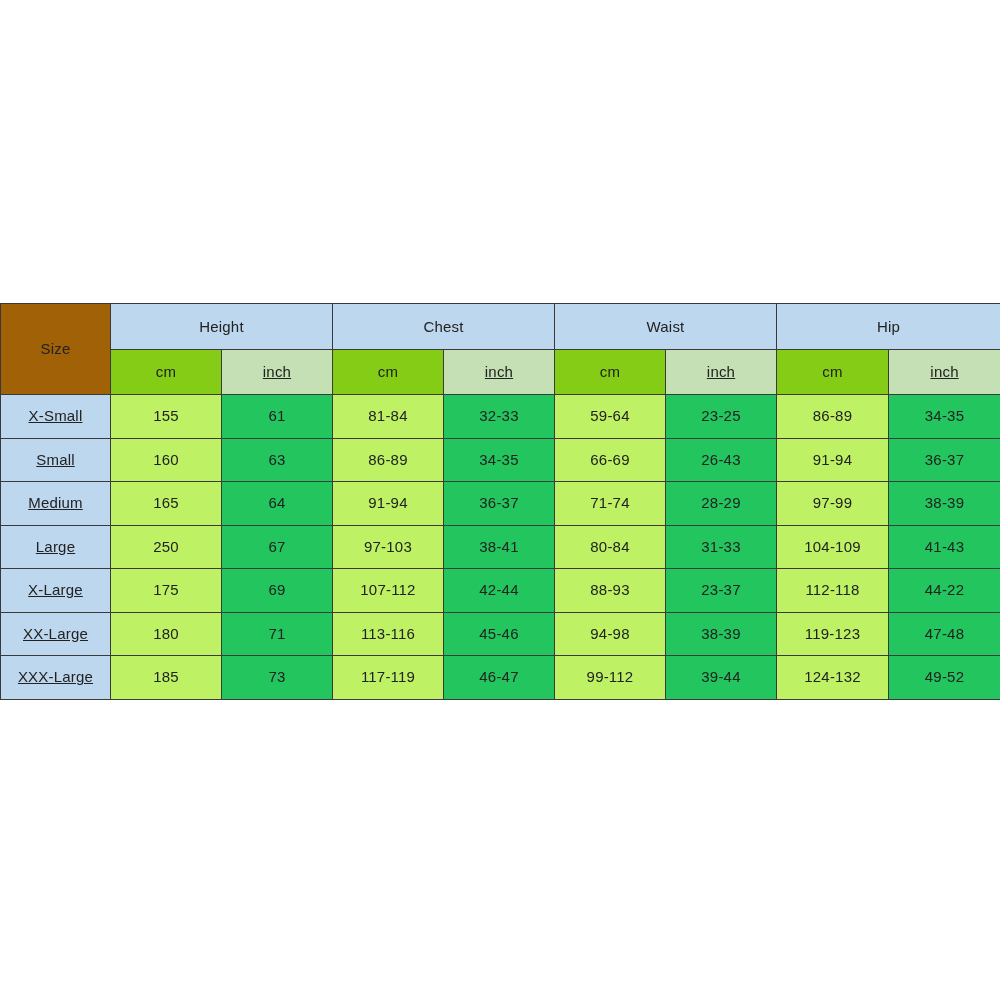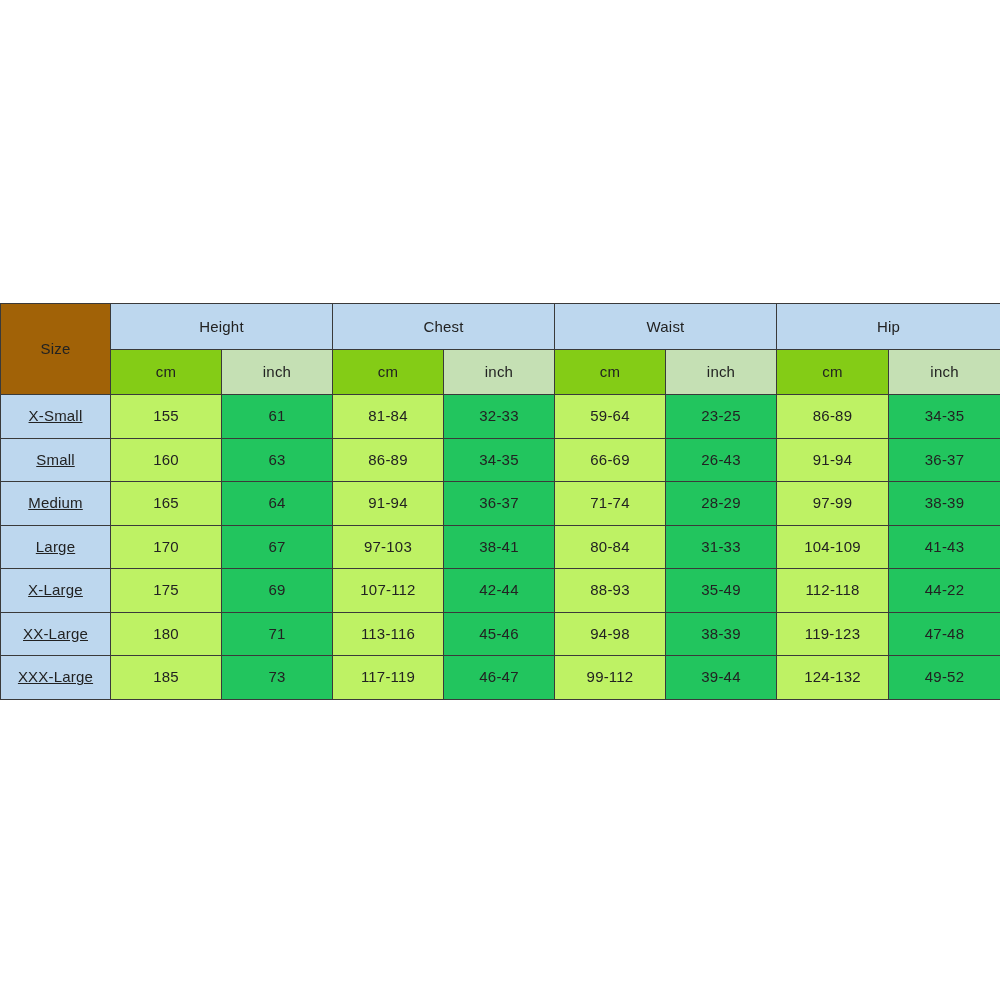--- a/index.html
+++ b/index.html
@@ -63,20 +63,21 @@
   .hdr-unit {
     height: 44px;
     font-size: 14px;
   }
   .hdr-unit.cm {
     background: #84cc16;
     margin-left: 46px;
   }
   .hdr-unit.inch {
     background: #c5e0b4;
+    text-decoration: underline;
   }
 
   
   tbody tr { height: 43.5px; }
 
   td.cell-size {
     background: #bdd7ee;
     font-size: 15px;
     text-decoration: underline;
   }
@@ -165,37 +166,37 @@
           <td class="cell-inch">64</td>
           <td class="cell-cm">91-94</td>
           <td class="cell-inch">36-37</td>
           <td class="cell-cm">71-74</td>
           <td class="cell-inch">28-29</td>
           <td class="cell-cm">97-99</td>
           <td class="cell-inch">38-39</td>
         </tr>
         <tr>
           <td class="cell-size">Large</td>
-          <td class="cell-cm">170</td>
+          <td class="cell-cm">250</td>
           <td class="cell-inch">67</td>
           <td class="cell-cm">97-103</td>
           <td class="cell-inch">38-41</td>
           <td class="cell-cm">80-84</td>
           <td class="cell-inch">31-33</td>
           <td class="cell-cm">104-109</td>
           <td class="cell-inch">41-43</td>
         </tr>
         <tr>
           <td class="cell-size">X-Large</td>
           <td class="cell-cm">175</td>
           <td class="cell-inch">69</td>
           <td class="cell-cm">107-112</td>
           <td class="cell-inch">42-44</td>
           <td class="cell-cm">88-93</td>
-          <td class="cell-inch">35-49</td>
+          <td class="cell-inch">23-37</td>
           <td class="cell-cm">112-118</td>
           <td class="cell-inch">44-22</td>
         </tr>
         <tr>
           <td class="cell-size">XX-Large</td>
           <td class="cell-cm">180</td>
           <td class="cell-inch">71</td>
           <td class="cell-cm">113-116</td>
           <td class="cell-inch">45-46</td>
           <td class="cell-cm">94-98</td>

